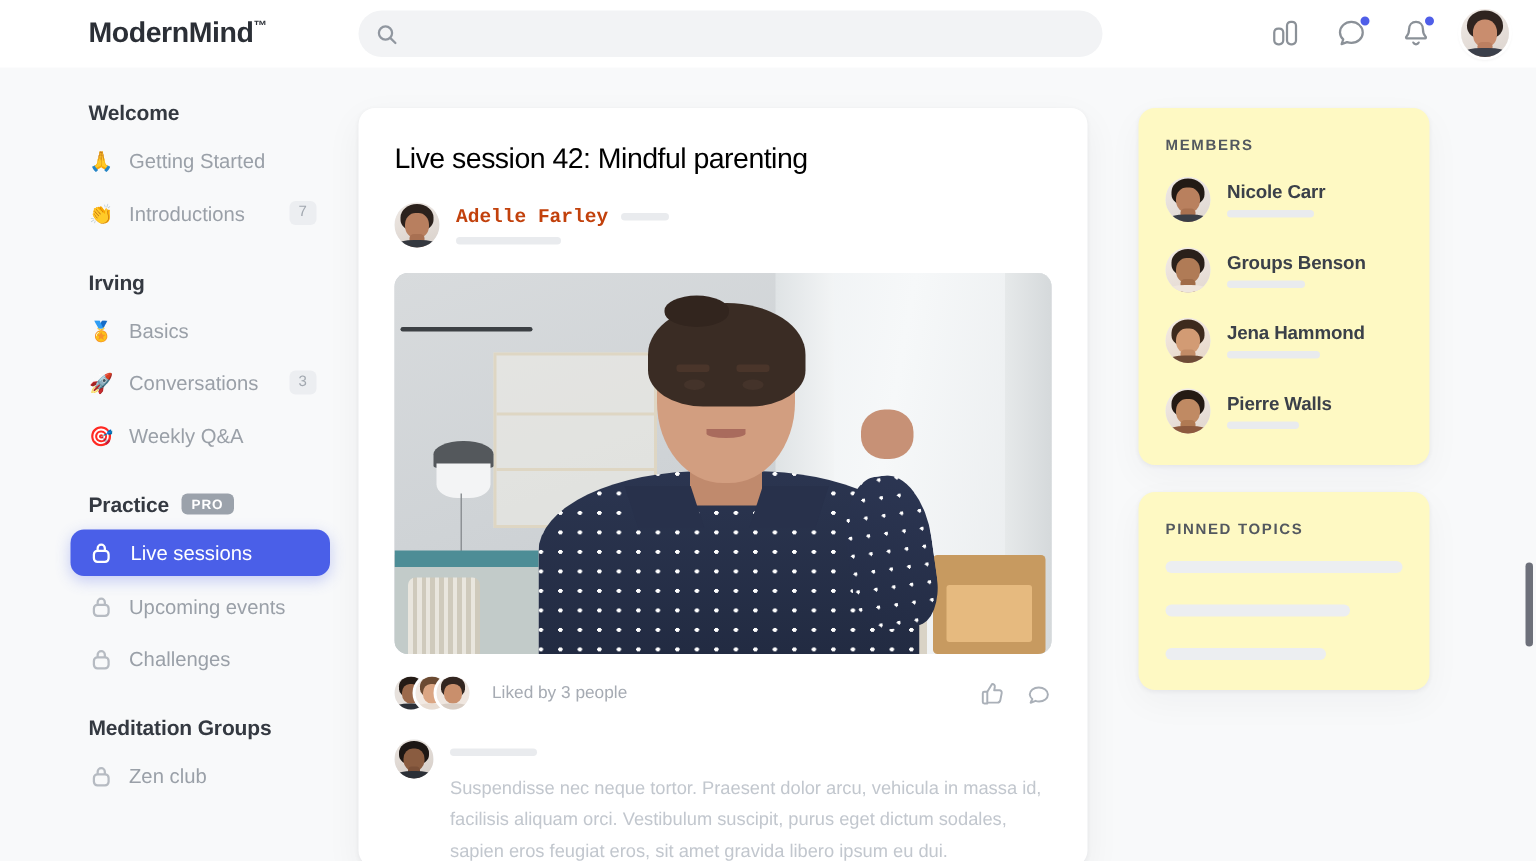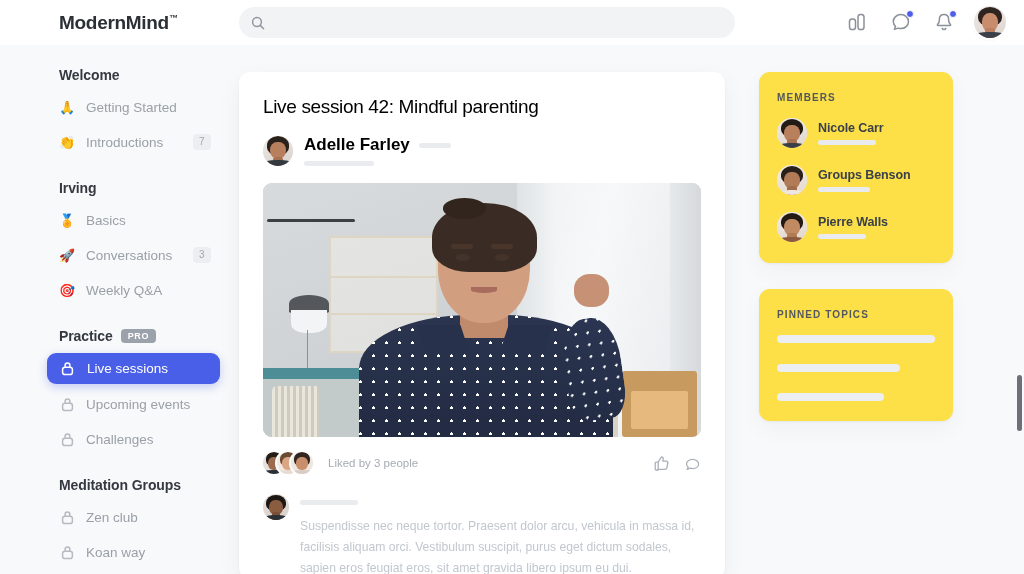--- a/index.html
+++ b/index.html
@@ -226,21 +226,21 @@
     overflow: hidden;
     position: relative;
     flex: none;
     background: #eceef1;
   }
   .av-30 { width: 30px; height: 30px; }
   .av-26 { width: 26px; height: 26px; }
   .av-22 { width: 22px; height: 22px; }
   .author-meta { margin-left: 11px; }
   .author-line1 { display: flex; align-items: center; gap: 9px; }
-  .author-name { font-size: 17px; font-weight: bold; color: #000000; }
+  .author-name { font-size: 13px; font-weight: bold; color: #c2410c; font-family: Liberation Mono, monospace; }
   .ph { background: #e9ebee; border-radius: 3px; height: 5px; display: block; }
 
   .video {
     width: 438px;
     height: 254px;
     border-radius: 9px;
     overflow: hidden;
     position: relative;
     background: #c9cdd2;
     cursor: pointer;
@@ -392,25 +392,25 @@
     margin-top: 11px;
     font-size: 12.2px;
     line-height: 21px;
     color: #c2c7ce;
     max-width: 410px;
   }
 
   
   .rail { position: absolute; left: 759px; top: 72px; width: 194px; }
   .panel {
-    background: #fde047;
+    background: #fef9c3;
     border-radius: 11px;
     box-shadow: 0 1px 3px rgba(16,24,40,.05), 0 8px 24px rgba(16,24,40,.04);
     padding: 20px 18px 18px 18px;
-    margin-bottom: 26px;
+    margin-bottom: 18px;
   }
   .panel-title {
     font-size: 10px;
     font-weight: bold;
     letter-spacing: 1.1px;
     color: #53585f;
     margin-bottom: 15px;
   }
   .person { display: flex; align-items: center; margin-bottom: 17px; }
   .person:last-child { margin-bottom: 3px; }
@@ -562,29 +562,20 @@
       <span>Meditation Groups</span>
     </div>
     <div class="side-item">
       <span class="lk">
         <svg width="13" height="15" viewBox="0 0 13 15" fill="none" stroke="#b6bbc2" stroke-width="1.5">
           <rect x="1.6" y="6.2" width="9.8" height="7.4" rx="2.4"></rect>
           <path d="M4.1 6.2V4.5a2.4 2.4 0 0 1 4.8 0v1.7"></path>
         </svg>
       </span>
       <span>Zen club</span>
-    </div>
-    <div class="side-item">
-      <span class="lk">
-        <svg width="13" height="15" viewBox="0 0 13 15" fill="none" stroke="#b6bbc2" stroke-width="1.5">
-          <rect x="1.6" y="6.2" width="9.8" height="7.4" rx="2.4"></rect>
-          <path d="M4.1 6.2V4.5a2.4 2.4 0 0 1 4.8 0v1.7"></path>
-        </svg>
-      </span>
-      <span>Koan way</span>
     </div>
   </div>
 
   <div class="main-card">
     <div class="post-title">Live session 42: Mindful parenting</div>
 
     <div class="author-row">
       <div class="av av-30">
         <div class="face">
           <div class="bg" style="background:linear-gradient(160deg,#efe9e4,#d9d1cb)"></div>
@@ -726,20 +717,35 @@
             <div class="neck" style="background:#a06c49"></div>
             <div class="body" style="background:#efe6de"></div>
           </div>
         </div>
         <div class="meta">
           <div class="nm">Groups Benson</div>
           <span class="ph sub" style="width:52px"></span>
         </div>
       </div>
 
+      <div class="person">
+        <div class="av av-30">
+          <div class="face">
+            <div class="bg" style="background:linear-gradient(160deg,#f5ece4,#e5d6c8)"></div>
+            <div class="hair" style="background:#3d2a1d"></div>
+            <div class="skin" style="background:#d29b74"></div>
+            <div class="neck" style="background:#c28c66"></div>
+            <div class="body" style="background:#6e4c36"></div>
+          </div>
+        </div>
+        <div class="meta">
+          <div class="nm">Jena Hammond</div>
+          <span class="ph sub" style="width:62px"></span>
+        </div>
+      </div>
 
       <div class="person">
         <div class="av av-30">
           <div class="face">
             <div class="bg" style="background:linear-gradient(160deg,#f3ece7,#e0d5cd)"></div>
             <div class="hair" style="background:#241a14"></div>
             <div class="skin" style="background:#c08a63"></div>
             <div class="neck" style="background:#b07a53"></div>
             <div class="body" style="background:#8d5a3e"></div>
           </div>

